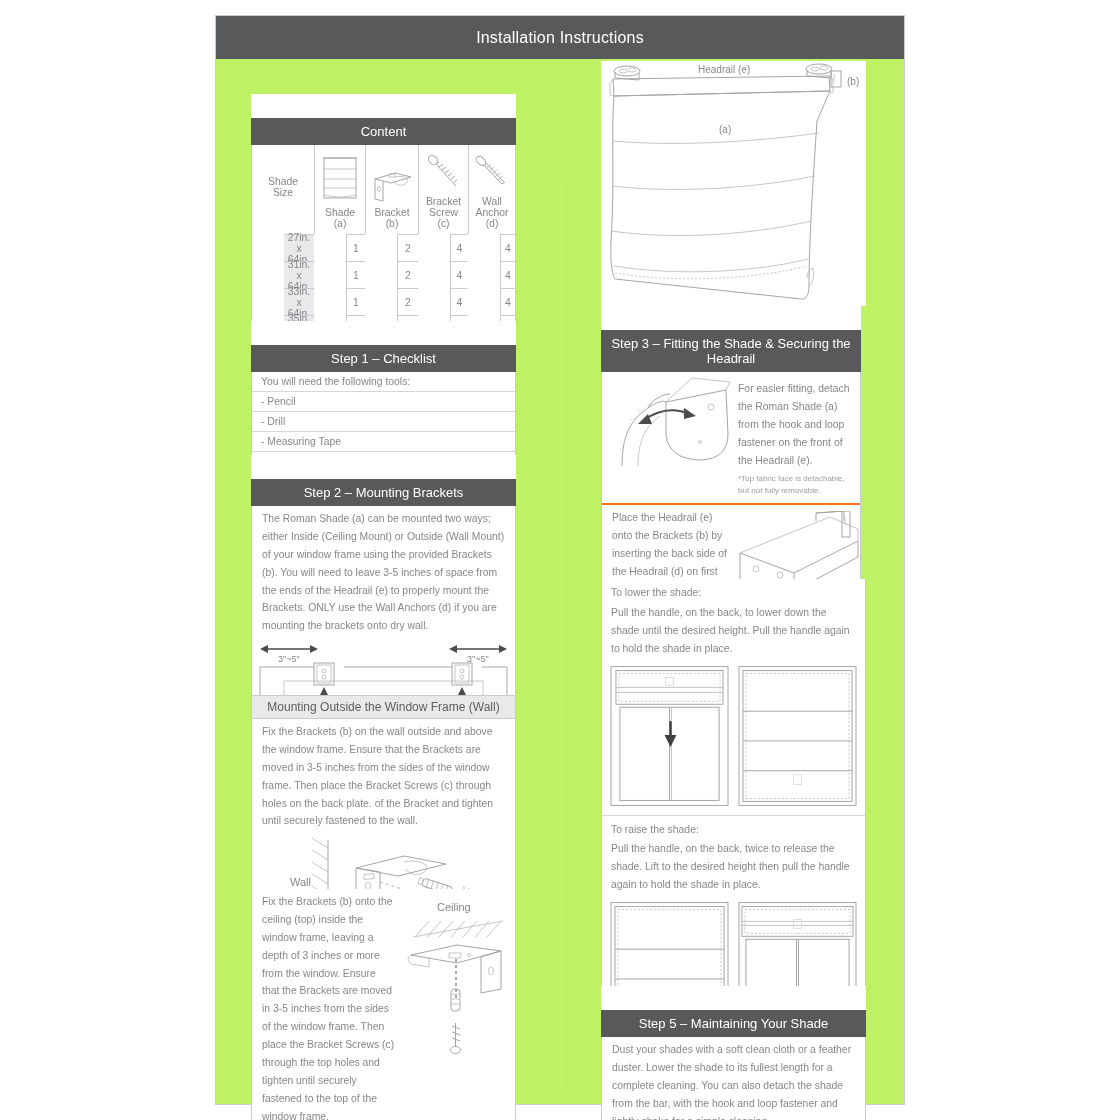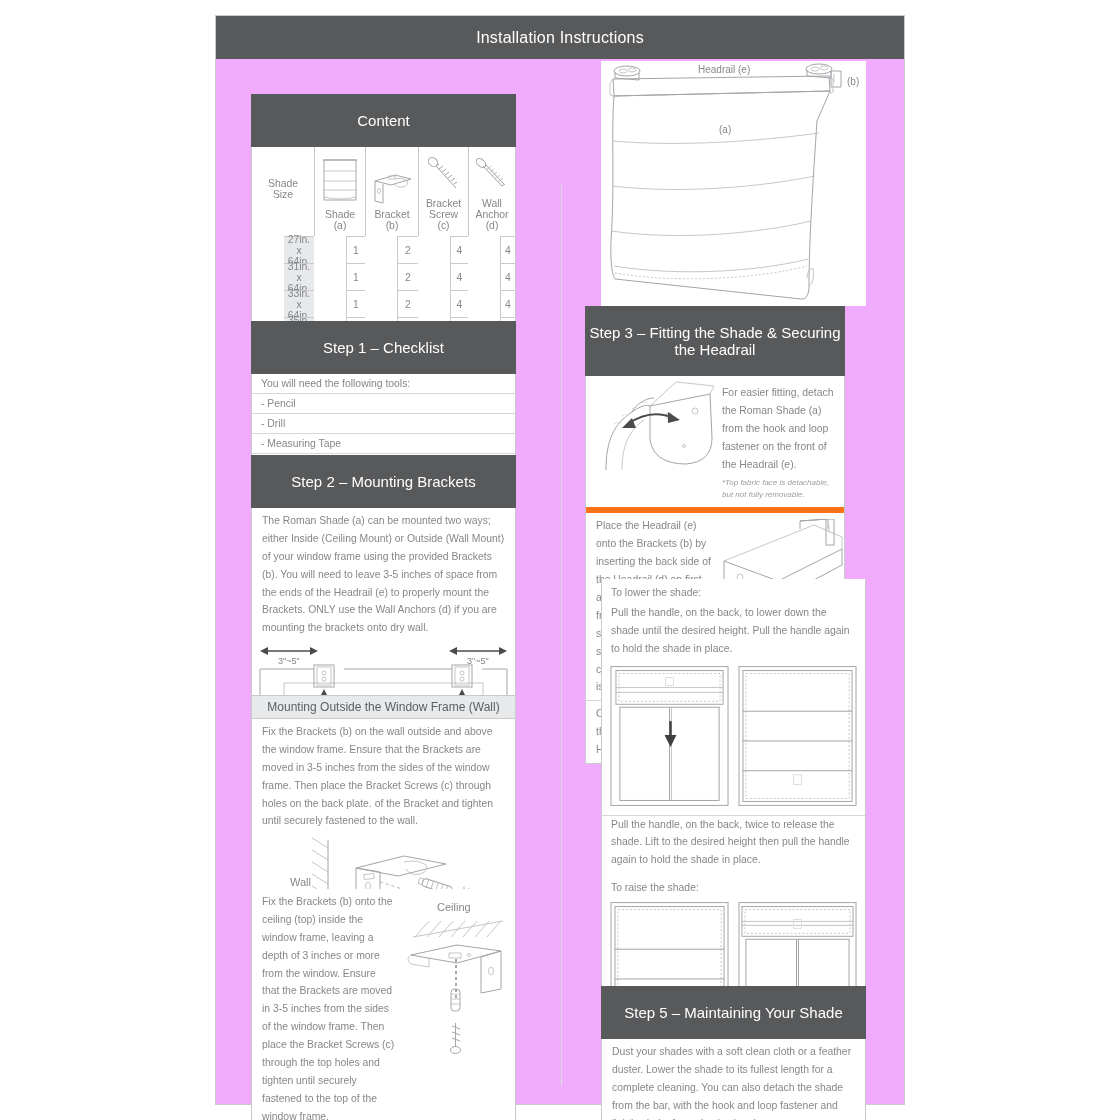--- a/index.html
+++ b/index.html
@@ -1,25 +1,25 @@
 <!DOCTYPE html>
 <html><head>
 <meta charset="utf-8">
 <style>
   html,body{margin:0;padding:0;background:#ffffff;font-family:"Liberation Sans",sans-serif;}
   .canvas{position:relative;width:1120px;height:1120px;background:#fff;overflow:hidden;}
-  .page{position:absolute;left:215px;top:15px;width:690px;height:1090px;background:#f0abfc;border:1px solid #c9cacc;box-sizing:border-box;}
+  .page{position:absolute;left:215px;top:15px;width:690px;height:1090px;background:#bef264;border:1px solid #c9cacc;box-sizing:border-box;}
   .titlebar{position:absolute;left:0;top:0;width:100%;height:43px;background:#58595b;color:#fff;display:flex;align-items:center;justify-content:center;font-size:16px;letter-spacing:.2px;}
   .divider{position:absolute;left:345px;top:167px;width:1px;height:903px;background:#d9dadb;}
   .sec{position:absolute;box-sizing:border-box;background:#fff;}
-  .hdr-dark{background:#58595b;color:#fff;text-align:center;font-size:15px;padding:17px 2px;border:1px solid #58595b;box-sizing:border-box;}
+  .hdr-dark{background:#58595b;color:#fff;text-align:center;font-size:13px;padding:5px 2px;border:1px solid #58595b;box-sizing:border-box;margin-top:24px;}
   .hdr-light{background:#e8e9ea;color:#5c5e61;text-align:center;font-size:12px;padding:4px 2px;border:1px solid #c9cacc;box-sizing:border-box;}
   .boxed{border:1px solid #c9cacc;border-top:none;box-sizing:border-box;background:#fff;}
   .para{color:#85878a;font-size:10.4px;line-height:1.72;padding:4px 10px;}
-  .note{color:#9b9da0;font-size:8px;font-style:italic;line-height:1.5;}
+  .note{color:#9b9da0;font-size:8px;line-height:1.5;}
   .pre{white-space:pre-line;}
   
   .ct{display:grid;grid-template-columns:62px 51px 53px 50px 1fr;border:1px solid #c9cacc;border-top:none;box-sizing:border-box;}
   .ct .c{border-left:1px solid #c9cacc;border-top:1px solid #c9cacc;display:flex;align-items:center;justify-content:center;color:#85878a;font-size:10.4px;text-align:center;box-sizing:border-box;}
   .ct .c.first{border-left:none;}
   .ct .c.hrow{border-top:none;height:89px;flex-direction:column;justify-content:flex-end;padding-bottom:5px;gap:2px;}
   .ct .c.size{background:#e8e9ea;}
   .ct .c.val{height:27px;margin-left:32px;}
   .checkrow{border-top:1px solid #d6d7d8;color:#85878a;font-size:10.4px;padding:4px 9px;}
   .checkrow.first{border-top:none;}
@@ -292,24 +292,24 @@
       <path d="M12 80 C80 86 160 80 218 72" class="lineart-thin"></path>
       <path d="M11 125 C80 133 160 126 214 115" class="lineart-thin"></path>
       <path d="M10 170 C80 180 160 172 210 160" class="lineart-thin"></path>
       <path d="M13 205 C80 216 160 210 207 198" class="lineart-thin"></path>
       <path d="M14 212 C80 223 160 217 206 205" stroke="#b5b7ba" stroke-width=".8" fill="none" stroke-dasharray="2 2"></path>
       <path d="M208 225 q6 -4 4 -18 q-6 2 -6 10" class="lineart-thin"></path>
       <text x="118" y="72" font-size="10" class="diaglabel">(a)</text>
     </svg>
   </div>
 
-  <div class="sec" style="left:369px;top:290px;width:260px;">
+  <div class="sec" style="left:385px;top:290px;width:260px;">
     <div class="hdr-dark">Step 3 – Fitting the Shade &amp; Securing the Headrail</div>
     <div class="boxed">
-      <div class="flexrow" style="border-bottom:6px solid #f97316;">
+      <div class="flexrow" style="border-bottom:2px solid #f97316;">
         <div style="padding:4px 0 2px 6px;">
           <svg width="122" height="92" viewBox="0 0 122 92">
 
             <path d="M58 26 L118 14 L120 58 Q120 82 94 84 Q62 84 58 60 Z" class="lineart"></path>
             <path d="M58 26 L84 2 M118 14 L122 6" class="lineart-thin"></path>
             <path d="M84 2 L122 6" class="lineart-thin"></path>
             <circle cx="77" cy="36" r="3" class="lineart-thin"></circle>
             <circle cx="103" cy="31" r="3" class="lineart-thin"></circle>
             <circle cx="92" cy="66" r="1.5" class="lineart-thin"></circle>
 
@@ -380,22 +380,22 @@
           <rect x="1" y="1" width="118" height="140" class="lineart"></rect>
           <rect x="5" y="5" width="110" height="132" class="lineart"></rect>
           <rect x="8" y="8" width="104" height="126" class="lineart-thin" stroke-dasharray="2 2"></rect>
           <line x1="5" y1="46" x2="115" y2="46" class="lineart"></line>
           <line x1="5" y1="76" x2="115" y2="76" class="lineart"></line>
           <line x1="5" y1="106" x2="115" y2="106" class="lineart"></line>
           <path d="M56 110 h8 v10 h-8 z" stroke="#dddedf" fill="none"></path>
         </svg>
       </div>
       <div style="border-top:1px solid #d6d7d8;">
+        <div class="para" style="padding:5px 9px 2px;">To raise the shade:</div>
         <div class="para" style="padding:0 9px 5px;">Pull the handle, on the back, twice to release the shade. Lift to the desired height then pull the handle again to hold the shade in place.</div>
-        <div class="para" style="padding:5px 9px 2px;">To raise the shade:</div>
       </div>
       <div class="flexrow" style="gap:9px;padding:2px 8px 9px;">
 
         <svg width="120" height="142" viewBox="0 0 120 142">
           <rect x="1" y="1" width="118" height="140" class="lineart"></rect>
           <rect x="5" y="5" width="110" height="132" class="lineart"></rect>
           <rect x="8" y="8" width="104" height="126" class="lineart-thin" stroke-dasharray="2 2"></rect>
           <line x1="5" y1="48" x2="115" y2="48" class="lineart"></line>
           <line x1="5" y1="78" x2="115" y2="78" class="lineart"></line>
           <line x1="5" y1="108" x2="115" y2="108" class="lineart"></line>

